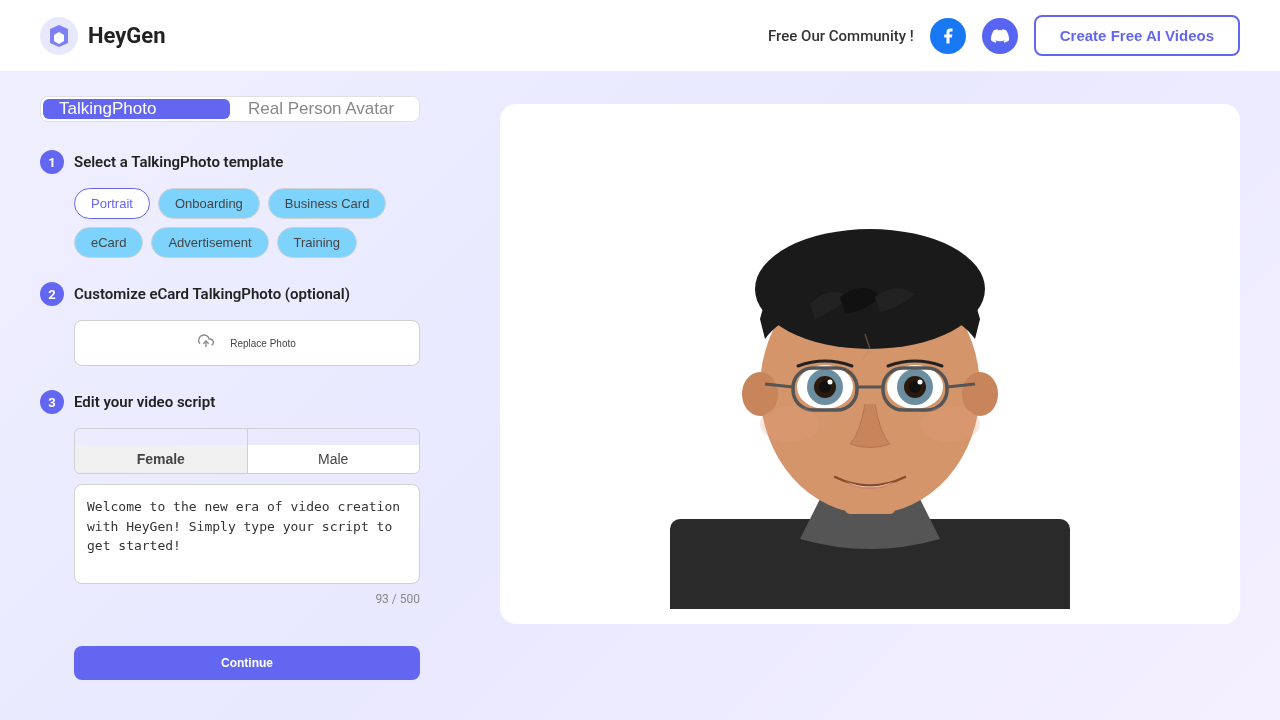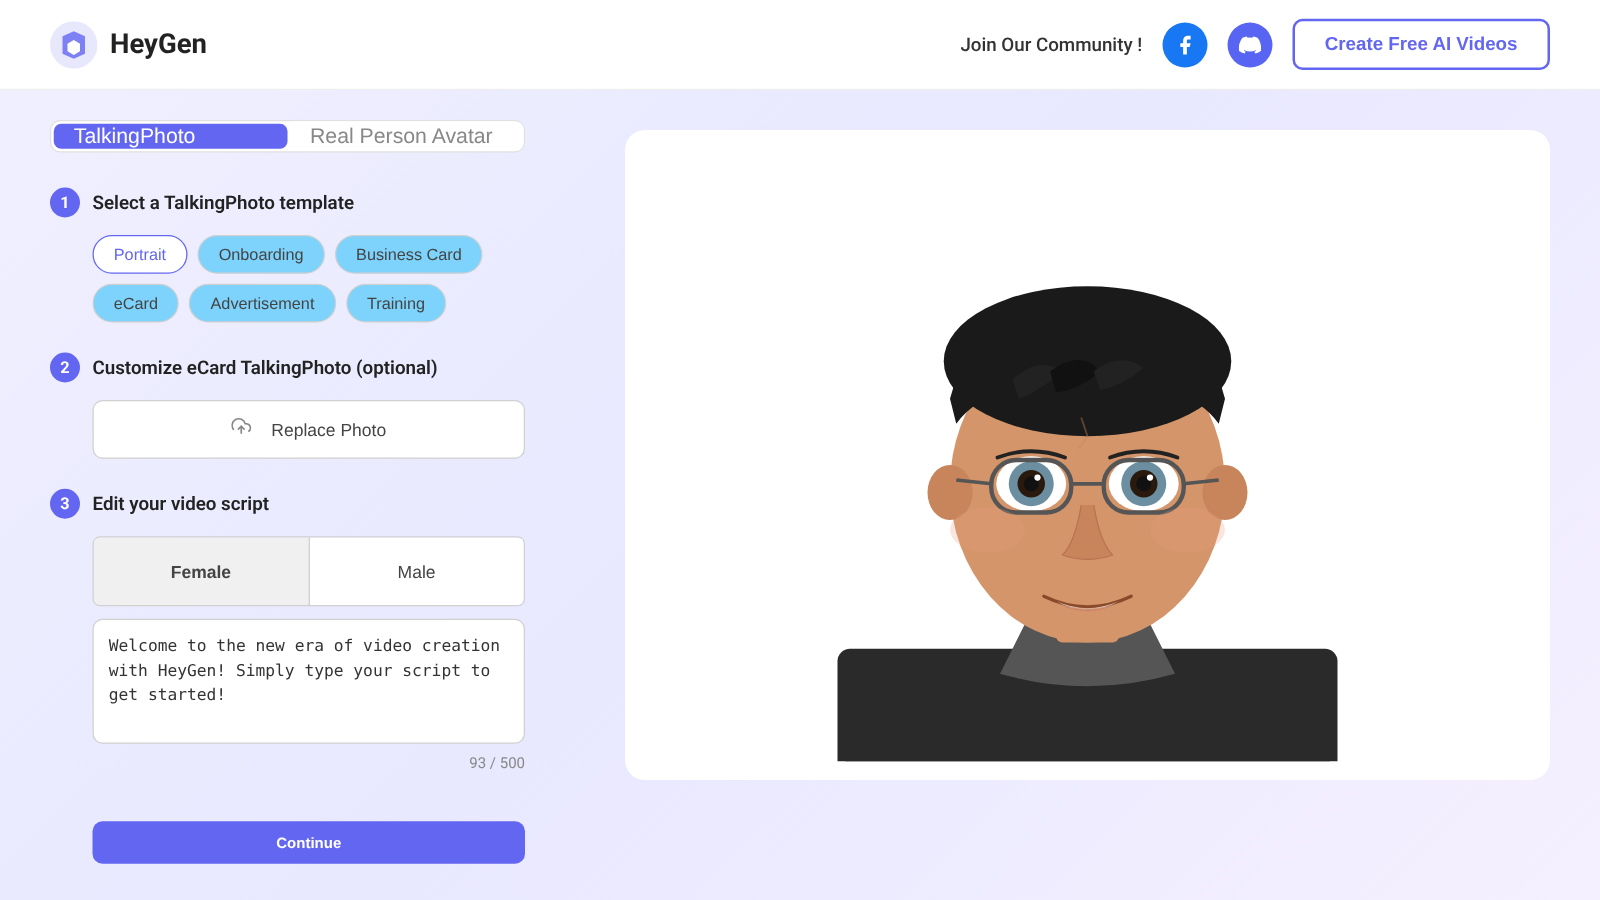--- a/index.html
+++ b/index.html
@@ -165,47 +165,48 @@
     .replace-photo-btn {
       display: flex;
       align-items: center;
       justify-content: center;
       gap: 16px;
       width: 100%;
       padding: 12px;
       border: 1.5px solid #d0d0d0;
       background: white;
       border-radius: 8px;
-      font-size: 14px;
+      font-size: 10px;
       color: #444;
       cursor: pointer;
       margin-left: 34px;
       width: calc(100% - 34px);
     }
     .upload-icon { font-size: 16px; color: #888; }
 
     
     .gender-tabs {
       display: flex;
       border: 1px solid #d0d0d0;
       border-radius: 6px;
       overflow: hidden;
       margin-left: 34px;
       width: calc(100% - 34px);
       margin-bottom: 10px;
     }
     .gender-tab {
       flex: 1;
-      padding: 19px;
+      padding: 6px;
       text-align: center;
       cursor: pointer;
       font-size: 14px;
       color: #444;
       background: white;
       border: none;
+      margin-top: 16px;
     }
     .gender-tab.active {
       background: #f0f0f0;
       font-weight: 600;
     }
     .gender-divider {
       width: 1px;
       background: #d0d0d0;
     }
 
@@ -279,21 +280,21 @@
 <header class="header">
   <div class="logo">
     <svg class="logo-icon" viewBox="0 0 38 38" fill="none" xmlns="http://www.w3.org/2000/svg">
       <circle cx="19" cy="19" r="19" fill="#6366f1" opacity="0.15"></circle>
       <path d="M10 12 L19 8 L28 12 L28 26 L19 30 L10 26 Z" fill="#6366f1" opacity="0.8"></path>
       <path d="M14 18 L19 15 L24 18 L24 24 L19 27 L14 24 Z" fill="white"></path>
     </svg>
     <span class="logo-text">HeyGen</span>
   </div>
   <div class="header-right">
-    <span class="community-text">Join Our Community !</span>
+    <span class="community-text">Free Our Community !</span>
     <div class="social-icon facebook-icon" title="Facebook">
       <svg width="18" height="18" viewBox="0 0 24 24" fill="white">
           <path d="M18 2h-3a5 5 0 00-5 5v3H7v4h3v8h4v-8h3l1-4h-4V7a1 1 0 011-1h3z"></path>
         </svg>
     </div>
     <div class="social-icon discord-icon" title="Discord">
       <svg width="18" height="18" viewBox="0 0 24 24" fill="white">
           <path d="M20.317 4.492c-1.53-.69-3.17-1.2-4.885-1.49a.075.075 0 00-.079.036c-.21.369-.444.85-.608 1.23a18.566 18.566 0 00-5.487 0 12.36 12.36 0 00-.617-1.23A.077.077 0 008.562 3c-1.714.29-3.354.8-4.885 1.491a.07.07 0 00-.032.027C.533 9.093-.32 13.555.099 17.961a.08.08 0 00.031.055 20.03 20.03 0 005.993 2.98.078.078 0 00.084-.026c.462-.62.874-1.275 1.226-1.963.021-.04.001-.088-.041-.104a13.201 13.201 0 01-1.872-.878.075.075 0 01-.008-.125c.126-.093.252-.19.372-.287a.075.075 0 01.078-.01c3.927 1.764 8.18 1.764 12.061 0a.075.075 0 01.079.009c.12.098.245.195.372.288a.075.075 0 01-.006.125c-.598.344-1.22.635-1.873.877a.075.075 0 00-.041.105c.36.687.772 1.341 1.225 1.962a.077.077 0 00.084.028 19.963 19.963 0 006.002-2.981.076.076 0 00.032-.054c.5-5.094-.838-9.52-3.549-13.442a.06.06 0 00-.031-.028z"></path>
         </svg>
     </div>

